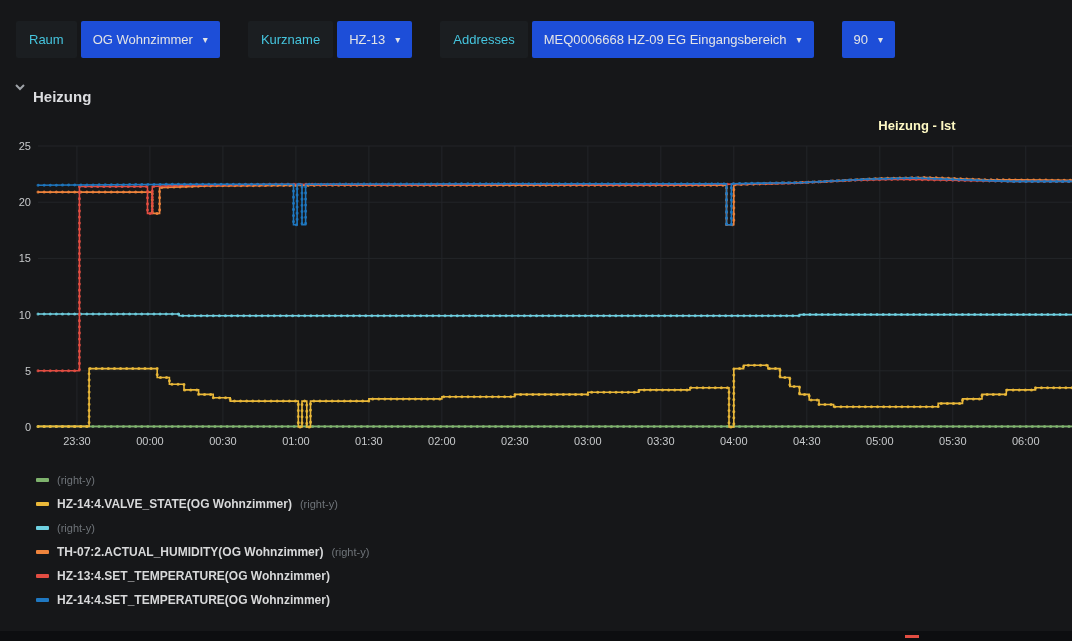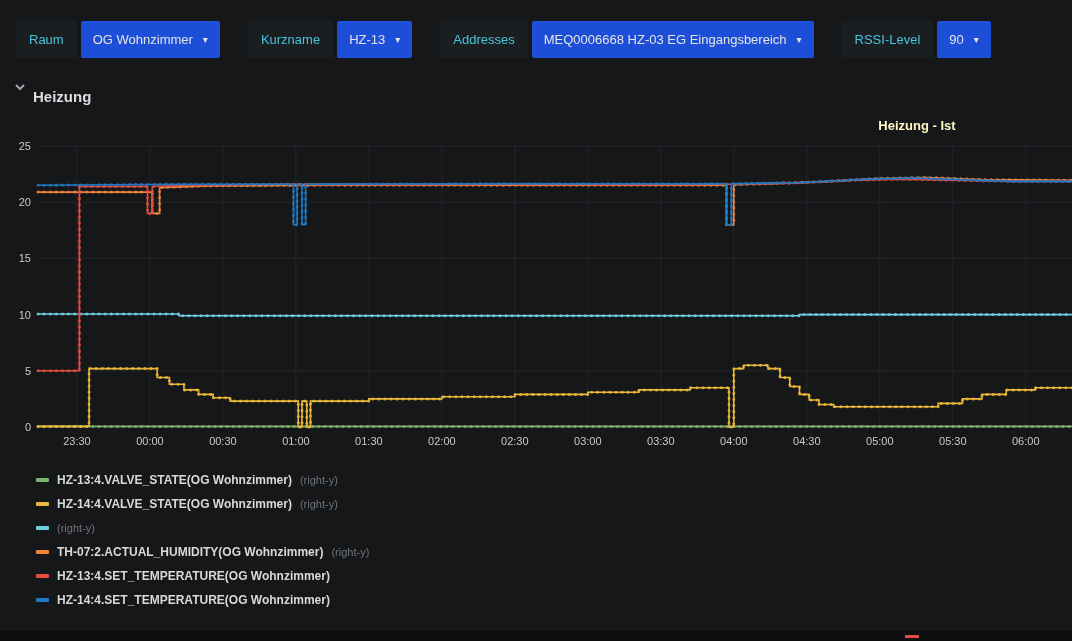--- a/index.html
+++ b/index.html
@@ -57,26 +57,25 @@
       <div class="var-group">
         <div class="var-label">Kurzname</div>
         <div class="var-value">
           <span>HZ-13</span>
           <span class="caret">▾</span>
         </div>
       </div>
       <div class="var-group">
         <div class="var-label">Addresses</div>
         <div class="var-value">
-          <span>MEQ0006668 HZ-03 EG Eingangsbereich</span>
+          <span>MEQ0006668 HZ-09 EG Eingangsbereich</span>
           <span class="caret">▾</span>
         </div>
       </div>
       <div class="var-group">
-        <div class="var-label">RSSI-Level</div>
         <div class="var-value">
           <span>90</span>
           <span class="caret">▾</span>
         </div>
       </div>
     </div>
 
   <div class="row-header">
     <span style="display:flex;align-items:center;">
       <svg width="12" height="12" viewBox="0 0 12 12">
@@ -138,21 +137,20 @@
         <path d="M38.0 80.1 L152.3 80.1 L152.3 101.4 L159.6 101.4 L159.6 75.6 L208.3 73.9 L330.0 73.3 L524.6 73.3 L726.5 73.3 L726.5 112.7 L733.8 112.7 L733.8 72.8 L816.5 70.0 L877.4 66.6 L926.0 65.5 L986.8 67.7 L1072.0 68.3" fill="none" stroke="#ef843c" stroke-width="1.6"></path>
         <path d="M38.0 80.1 L152.3 80.1 L152.3 101.4 L159.6 101.4 L159.6 75.6 L208.3 73.9 L330.0 73.3 L524.6 73.3 L726.5 73.3 L726.5 112.7 L733.8 112.7 L733.8 72.8 L816.5 70.0 L877.4 66.6 L926.0 65.5 L986.8 67.7 L1072.0 68.3" fill="none" stroke="#ef843c" stroke-width="3" stroke-dasharray="0.1 6" stroke-linecap="round" opacity="0.85"></path>
         <path d="M38.0 258.8 L79.4 258.8 L79.4 74.5 L147.5 74.5 L147.5 101.4 L152.3 101.4 L152.3 74.5 L184.0 73.3 L281.3 72.2 L402.9 72.8 L524.6 72.2 L646.2 72.8 L726.5 72.2 L792.2 71.1 L853.0 68.3 L901.7 67.2 L950.4 68.3 L1011.2 69.4 L1072.0 69.4" fill="none" stroke="#e24d42" stroke-width="1.6"></path>
         <path d="M38.0 258.8 L79.4 258.8 L79.4 74.5 L147.5 74.5 L147.5 101.4 L152.3 101.4 L152.3 74.5 L184.0 73.3 L281.3 72.2 L402.9 72.8 L524.6 72.2 L646.2 72.8 L726.5 72.2 L792.2 71.1 L853.0 68.3 L901.7 67.2 L950.4 68.3 L1011.2 69.4 L1072.0 69.4" fill="none" stroke="#e24d42" stroke-width="3" stroke-dasharray="0.1 6" stroke-linecap="round" opacity="0.85"></path>
         <path d="M38.0 73.3 L184.0 72.2 L293.5 72.2 L293.5 112.7 L297.1 112.7 L297.1 72.2 L302.0 72.2 L302.0 112.7 L305.6 112.7 L305.6 72.2 L524.6 71.7 L726.5 71.7 L726.5 112.7 L731.4 112.7 L731.4 71.7 L804.4 70.5 L865.2 67.2 L913.9 66.0 L962.5 67.7 L1011.2 69.4 L1072.0 69.4" fill="none" stroke="#1f78c1" stroke-width="1.6"></path>
         <path d="M38.0 73.3 L184.0 72.2 L293.5 72.2 L293.5 112.7 L297.1 112.7 L297.1 72.2 L302.0 72.2 L302.0 112.7 L305.6 112.7 L305.6 72.2 L524.6 71.7 L726.5 71.7 L726.5 112.7 L731.4 112.7 L731.4 71.7 L804.4 70.5 L865.2 67.2 L913.9 66.0 L962.5 67.7 L1011.2 69.4 L1072.0 69.4" fill="none" stroke="#1f78c1" stroke-width="3" stroke-dasharray="0.1 6" stroke-linecap="round" opacity="0.85"></path>
       </svg>
     <div class="legend">
         <div class="legend-row">
           <span class="legend-key" style="background: rgb(126, 178, 109);"></span>
-          <span class="legend-name">HZ-13:4.VALVE_STATE(OG Wohnzimmer)</span>
           <span class="legend-suffix">(right-y)</span>
         </div>
         <div class="legend-row">
           <span class="legend-key" style="background: rgb(234, 184, 57);"></span>
           <span class="legend-name">HZ-14:4.VALVE_STATE(OG Wohnzimmer)</span>
           <span class="legend-suffix">(right-y)</span>
         </div>
         <div class="legend-row">
           <span class="legend-key" style="background: rgb(110, 208, 224);"></span>
           <span class="legend-suffix">(right-y)</span>

